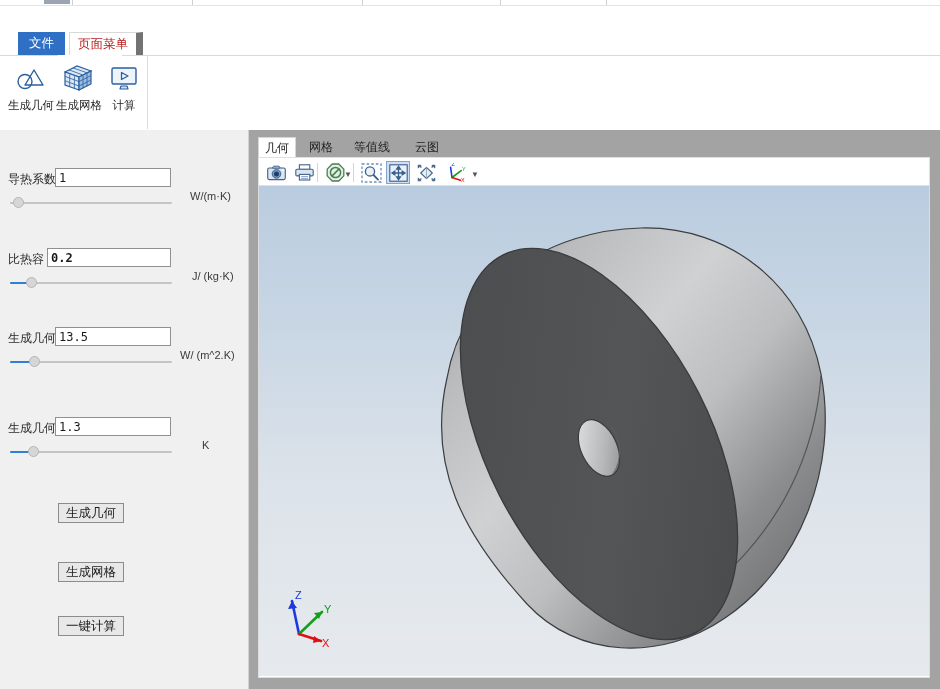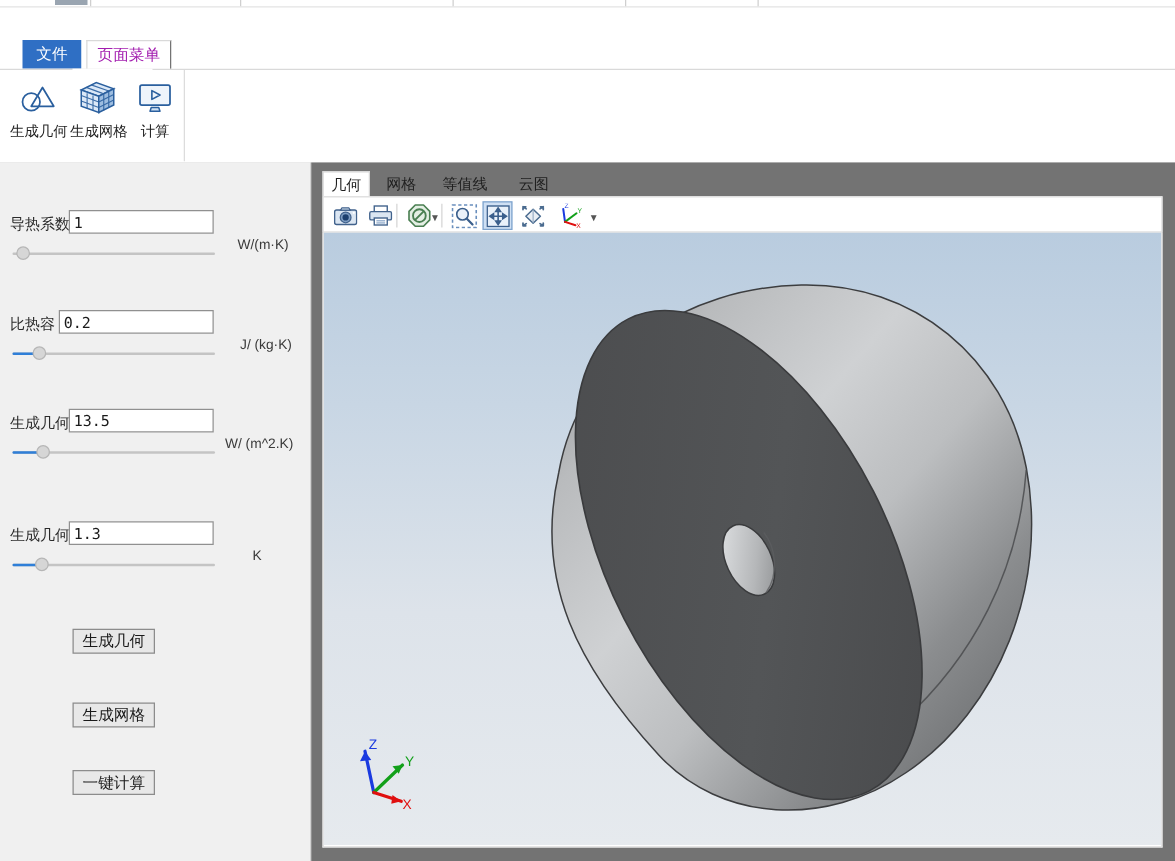--- a/index.html
+++ b/index.html
@@ -133,23 +133,23 @@
   .rtab-file {
     left: 6px;
     width: 47px;
     background: #2f6fc4;
     color: #ffffff;
   }
   .rtab-page {
     left: 57px;
     width: 66px;
     background: #ffffff;
-    color: #a21caf;
+    color: #b91c1c;
     border-left: 1px solid #d9d9d9;
-    border-right: 1px solid #737373;
+    border-right: 7px solid #737373;
     border-top: 1px solid #d9d9d9;
   }
 
   
   .ribbon-body {
     position: absolute;
     left: 0; top: 55px;
     width: 940px; height: 74px;
     background: #ffffff;
     border-top: 1px solid #d9d9d9;
@@ -278,21 +278,21 @@
     line-height: 18px;
     cursor: default;
     box-sizing: border-box;
   }
 
   
   .viewer {
     position: absolute;
     left: 249px; top: 130px;
     width: 691px; height: 559px;
-    background: #737373;
+    background: #a3a3a3;
   }
   .vtabs {
     position: absolute;
     left: 9px; top: 7px;
     width: 672px; height: 20px;
   }
   .vtab {
     position: absolute;
     top: 0;
     height: 20px;
@@ -442,21 +442,21 @@
       <div class="punit" style="left:190px;">W/(m·K)</div>
       <div class="slider">
         <div class="track"></div>
         <div class="fill" style="width:0px;"></div>
         <div class="thumb" style="left:3px;"></div>
       </div>
     </div>
 
     <div class="param" style="top:118px;">
       <div class="plabel">比热容</div>
-      <div class="pinput" style="left:47px; width:124px;">0.2</div>
+      <div class="pinput" style="left:47px; width:124px;font-weight:bold;">0.2</div>
       <div class="punit" style="left:192px;">J/ (kg·K)</div>
       <div class="slider">
         <div class="track"></div>
         <div class="fill" style="width:21px;"></div>
         <div class="thumb" style="left:16px;"></div>
       </div>
     </div>
 
     <div class="param" style="top:197px;">
       <div class="plabel">生成几何</div>

